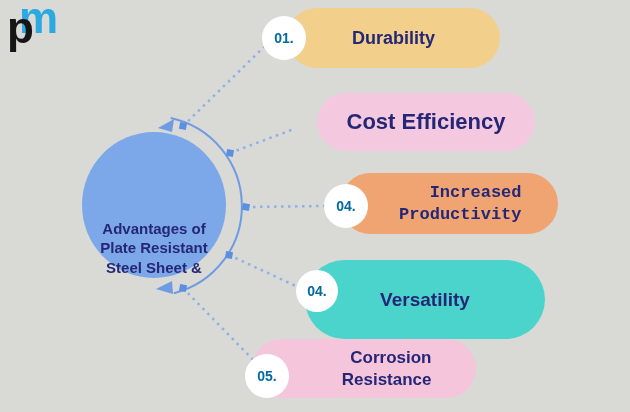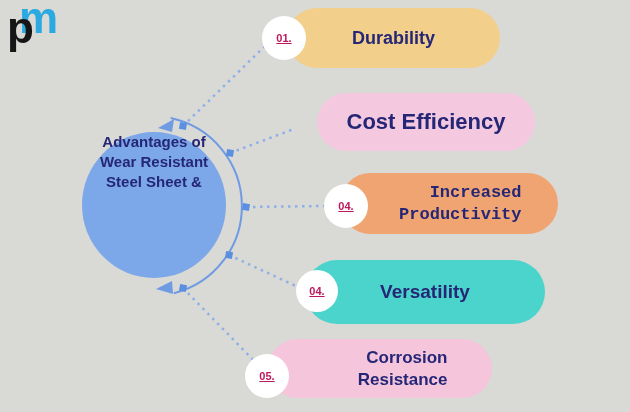--- a/index.html
+++ b/index.html
@@ -18,21 +18,21 @@
   .logo .logo-m { left: 13px; top: -8px; font-size: 44px; color: #2BA9E1; letter-spacing: -2px; }
   .logo .logo-p { left: 1px; top: 2px; font-size: 44px; color: #161616; }
 
   
   .connectors { position: absolute; left: 0; top: 0; width: 630px; height: 412px; }
 
   
   .topic-circle {
     position: absolute; left: 82px; top: 132px; width: 144px; height: 146px;
     border-radius: 50%;
-    display: flex; align-items: flex-start; justify-content: center;
+    display: flex; align-items: flex-end; justify-content: center;
     background: #7CA7E9;
   }
   .topic-title {
     text-align: center;
     font-weight: 700;
     font-size: 15px;
     line-height: 1.32;
     color: #252776;
   }
   .topic-title span { display: block; }
@@ -45,38 +45,37 @@
     text-align: right;
   }
   .pill .pill-label {
     font-weight: 700;
     color: #252776;
     line-height: 1.25;
   }
   .pill1 { left: 287px; top: 8px;   width: 213px; height: 60px; }
   .pill2 { left: 317px; top: 93px;  width: 218px; height: 58px; }
   .pill3 { left: 340px; top: 173px; width: 218px; height: 61px; font-family: Liberation Mono, monospace; }
-  .pill4 { left: 305px; top: 260px; width: 240px; height: 64px; }
-  .pill5 { left: 268px; top: 339px; width: 224px; height: 59px; }
+  .pill4 { left: 305px; top: 260px; width: 240px; height: 79px; }
+  .pill5 { left: 252px; top: 339px; width: 224px; height: 59px; }
   .pill1 .pill-label { font-size: 18px; }
   .pill2 .pill-label { font-size: 22px; }
   .pill3 .pill-label { font-size: 17px; max-width: 145px; }
   .pill4 .pill-label { font-size: 19px; }
   .pill5 .pill-label { font-size: 17px; max-width: 135px; }
 
   
   .numcircle {
     position: absolute;
     background: #FFFFFF;
     border-radius: 50%;
     display: flex; align-items: center; justify-content: center;
     font-weight: 700;
-    font-size: 11px;
-    color: #be185d;
-    text-decoration: underline;
+    font-size: 14px;
+    color: #0369a1;
   }
   .c1 { left: 262px; top: 16px;  width: 44px; height: 44px; }
   .c2 { left: 293px; top: 102px; width: 46px; height: 46px; }
   .c3 { left: 324px; top: 184px; width: 44px; height: 44px; }
   .c4 { left: 296px; top: 270px; width: 42px; height: 42px; }
   .c5 { left: 245px; top: 354px; width: 44px; height: 44px; }
 </style>
 </head>
 <body>
 
@@ -103,21 +102,21 @@
     <rect x="179.5" y="122.5" width="7" height="7" transform="rotate(10 183 126)" fill="#5B8FE0"></rect>
     <rect x="226.5" y="149.5" width="7" height="7" transform="rotate(10 230 153)" fill="#5B8FE0"></rect>
     <rect x="242.5" y="203.5" width="7" height="7" transform="rotate(10 246 207)" fill="#5B8FE0"></rect>
     <rect x="225.5" y="251.5" width="7" height="7" transform="rotate(10 229 255)" fill="#5B8FE0"></rect>
     <rect x="179.5" y="284.5" width="7" height="7" transform="rotate(10 183 288)" fill="#5B8FE0"></rect>
   </svg>
 
   <div class="topic-circle" style="background: rgb(124, 167, 233);">
     <div class="topic-title">
       <span>Advantages of</span>
-      <span>Wear Resistant</span>
+      <span>Plate Resistant</span>
       <span>Steel Sheet &amp;</span>
     </div>
   </div>
 
   <div class="pill pill1" style="background: rgb(242, 208, 139);">
     <span class="pill-label">Durability</span>
   </div>
   <div class="pill pill2" style="background: rgb(244, 201, 224);">
     <span class="pill-label">Cost Efficiency</span>
   </div>

